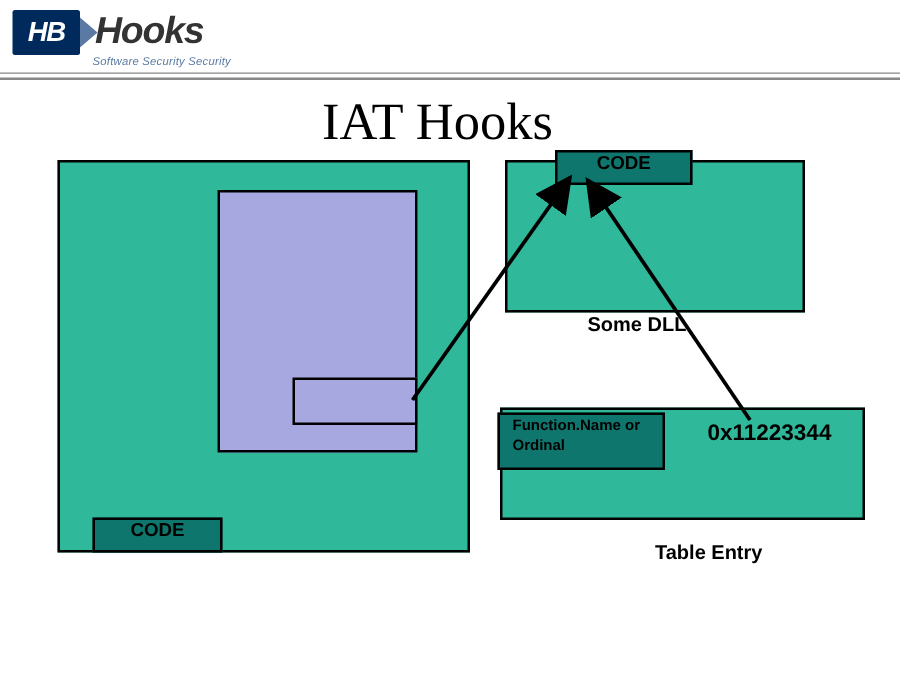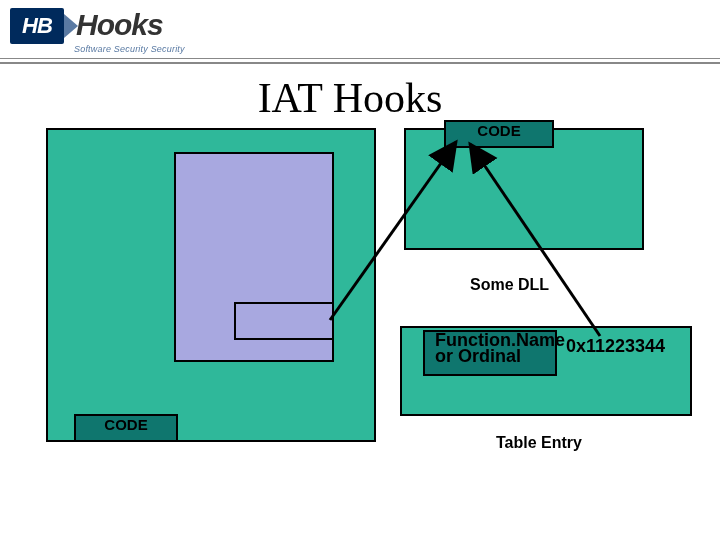--- a/index.html
+++ b/index.html
@@ -38,30 +38,30 @@
 
 <div class="box cream" style="left:74px;top:414px;width:104px;height:28px;justify-content:center">
     <span>CODE</span>
   </div>
 
 <div class="box green" style="left:404px;top:128px;width:240px;height:122px"></div>
 
 <div class="box cream" style="left:444px;top:120px;width:110px;height:28px;justify-content:center">
     <span>CODE</span>
   </div>
-<div class="label" style="left:470px;top:276px">Some DLL</div>
+<div class="label" style="left:470px;top:252px">Some DLL</div>
 
 <div class="box green" style="left:400px;top:326px;width:292px;height:90px"></div>
 
-<div class="box cream" style="left:423px;top:330px;width:134px;height:46px;font-size:18px;line-height:16px">
+<div class="box cream" style="left:398px;top:330px;width:134px;height:46px;font-size:12px;line-height:16px">
     <span>Function.Name or Ordinal</span>
   </div>
 
 <div class="label" style="left:566px;top:336px;font-size:18px">0x11223344</div>
-<div class="label" style="left:496px;top:434px">Table Entry</div>
+<div class="label" style="left:524px;top:434px">Table Entry</div>
 
 <svg class="arrows">
   <defs>
     <marker id="ah" markerWidth="12" markerHeight="12" refX="9" refY="5" orient="auto">
       <path d="M0,0 L10,5 L0,10 Z" fill="#000"></path>
     </marker>
   </defs>
 
   <line x1="330" y1="320" x2="456" y2="142" stroke="#000" stroke-width="3" marker-end="url(#ah)"></line>
 

